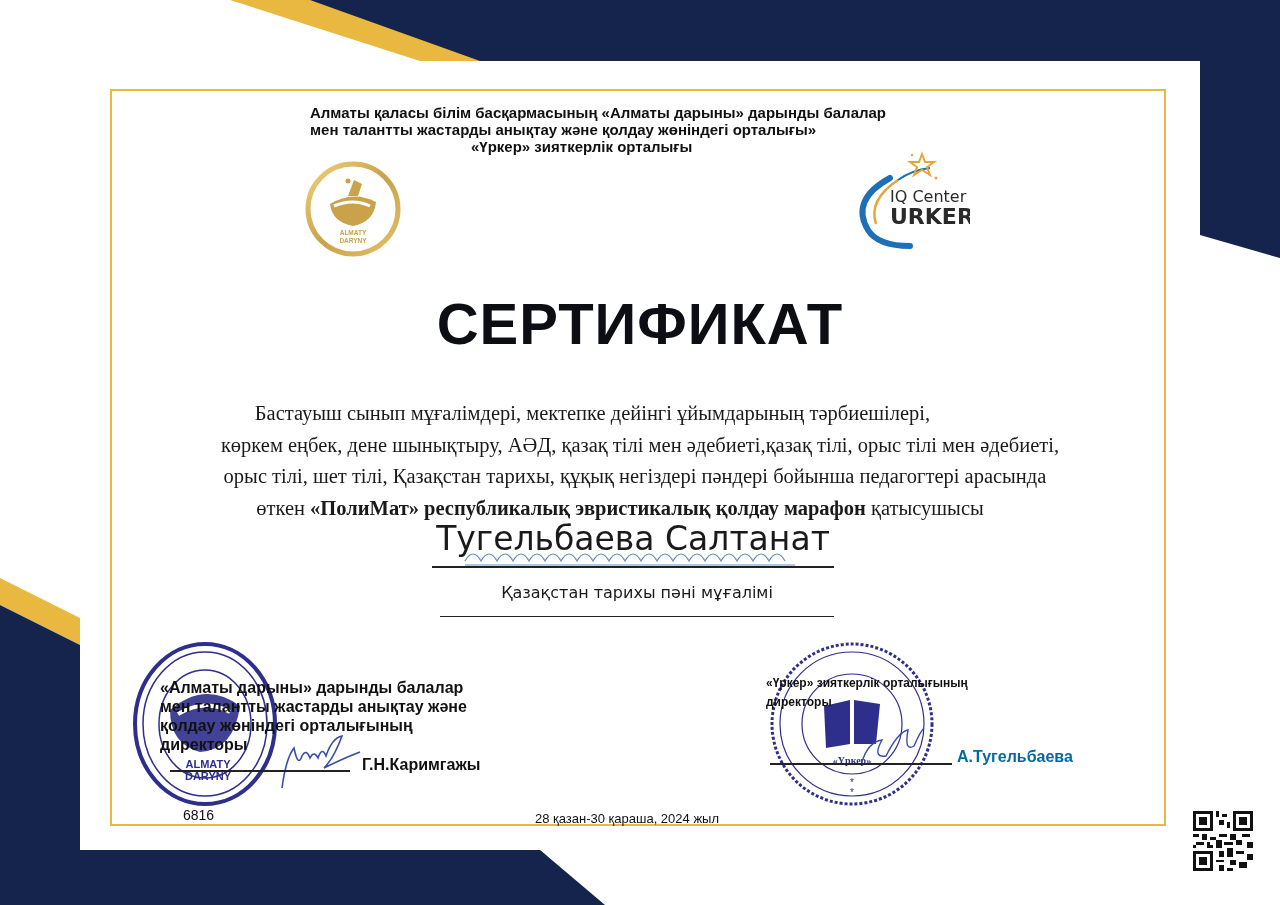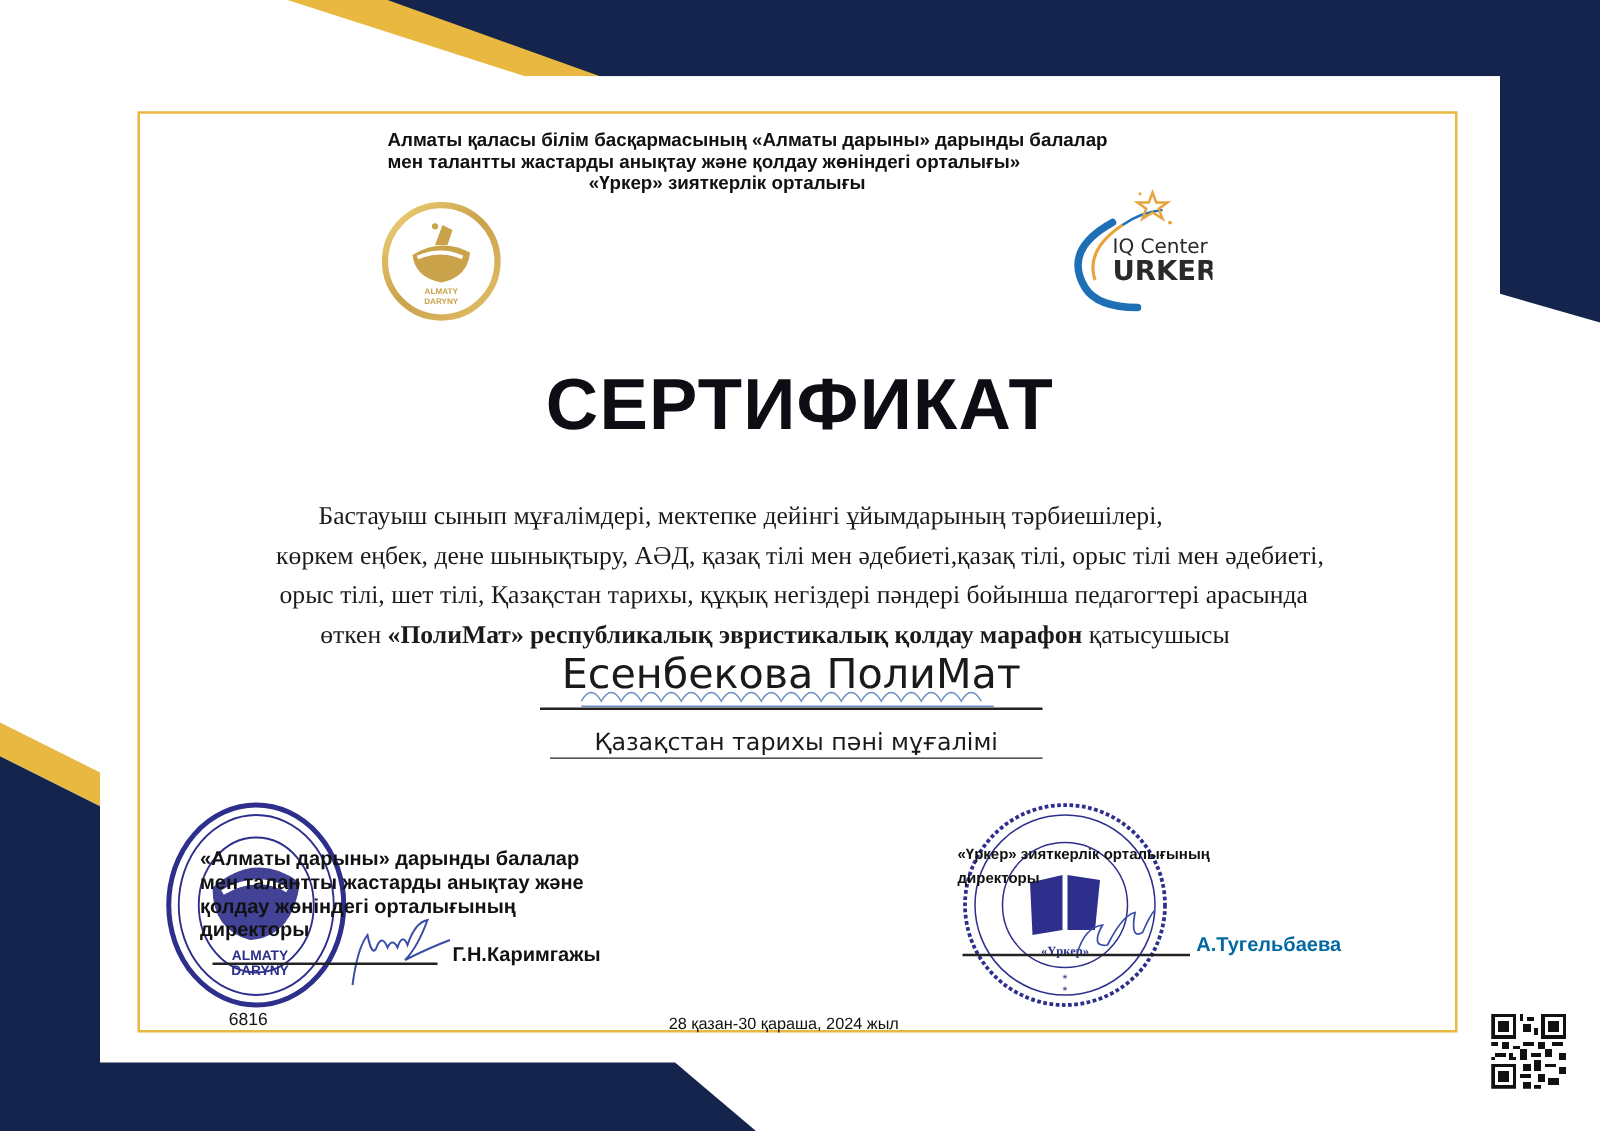--- a/index.html
+++ b/index.html
@@ -41,22 +41,22 @@
   .body-text .indent5 { padding-right: 40px; }
   .name-block { position: absolute; left: 432px; top: 515px; width: 402px; }
   .ornament { position: absolute; left: 28px; top: 30px; width: 340px; height: 22px; }
   .name {
     position: relative; text-align: center; font-family: "DejaVu Sans", sans-serif;
     font-size: 33px; color: #1a1a1a; line-height: 48px;
   }
   .name-line { position: absolute; left: 0; top: 51px; width: 402px; height: 2px; background: #222; }
   .role {
     position: absolute; left: 440px; top: 583px; width: 394px; text-align: center;
-    font-family: "DejaVu Sans", sans-serif; font-size: 19px; color: #1a1a1a;
-    border-bottom: 1.5px solid #222; padding-bottom: 1px;
+    font-family: "DejaVu Sans", sans-serif; font-size: 16px; color: #1a1a1a;
+    border-bottom: 1.5px solid #222; padding-bottom: 14px;
   }
   .stamp-left { position: absolute; left: 130px; top: 640px; width: 150px; height: 168px; }
   .sign-left-text {
     position: absolute; left: 160px; top: 678px; width: 370px;
     font-weight: bold; font-size: 16px; line-height: 19px; color: #111;
   }
   .sign-left-line { position: absolute; left: 170px; top: 770px; width: 180px; height: 1.5px; background: #222; }
   .sign-left-name { position: absolute; left: 362px; top: 756px; font-weight: bold; font-size: 16px; color: #111; }
   .signature-left { position: absolute; left: 272px; top: 728px; width: 90px; height: 66px; }
   .cert-number { position: absolute; left: 183px; top: 807px; font-size: 14px; color: #111; }
@@ -134,21 +134,21 @@
   <div class="indent5"><span>өткен </span><b>«ПолиМат»  республикалық эвристикалық қолдау марафон</b><span> қатысушысы</span></div>
 </div>
 
 <div class="name-block">
   <svg class="ornament" viewBox="0 0 340 22">
     <g fill="none" stroke="#6a8fc4" stroke-width="1.2">
       <path d="M5 16 q8 -14 16 0 q8 -14 16 0 q8 -14 16 0 q8 -14 16 0 q8 -14 16 0 q8 -14 16 0 q8 -14 16 0 q8 -14 16 0 q8 -14 16 0 q8 -14 16 0 q8 -14 16 0 q8 -14 16 0 q8 -14 16 0 q8 -14 16 0 q8 -14 16 0 q8 -14 16 0 q8 -14 16 0 q8 -14 16 0 q8 -14 16 0 q8 -14 16 0"></path>
       <path d="M5 20 L335 20"></path>
     </g>
   </svg>
-  <div class="name">Есенбекова ПолиМат</div>
+  <div class="name">Тугельбаева Салтанат</div>
   <div class="name-line"></div>
 </div>
 <div class="role">Қазақстан тарихы пәні мұғалімі</div>
 
 <svg class="stamp-left" viewBox="0 0 150 168">
   <g fill="none" stroke="#2e2f8c">
     <ellipse cx="75" cy="84" rx="70" ry="80" stroke-width="4"></ellipse>
     <ellipse cx="75" cy="84" rx="62" ry="72" stroke-width="1.5"></ellipse>
     <ellipse cx="75" cy="84" rx="46" ry="54" stroke-width="1.5"></ellipse>
   </g>

